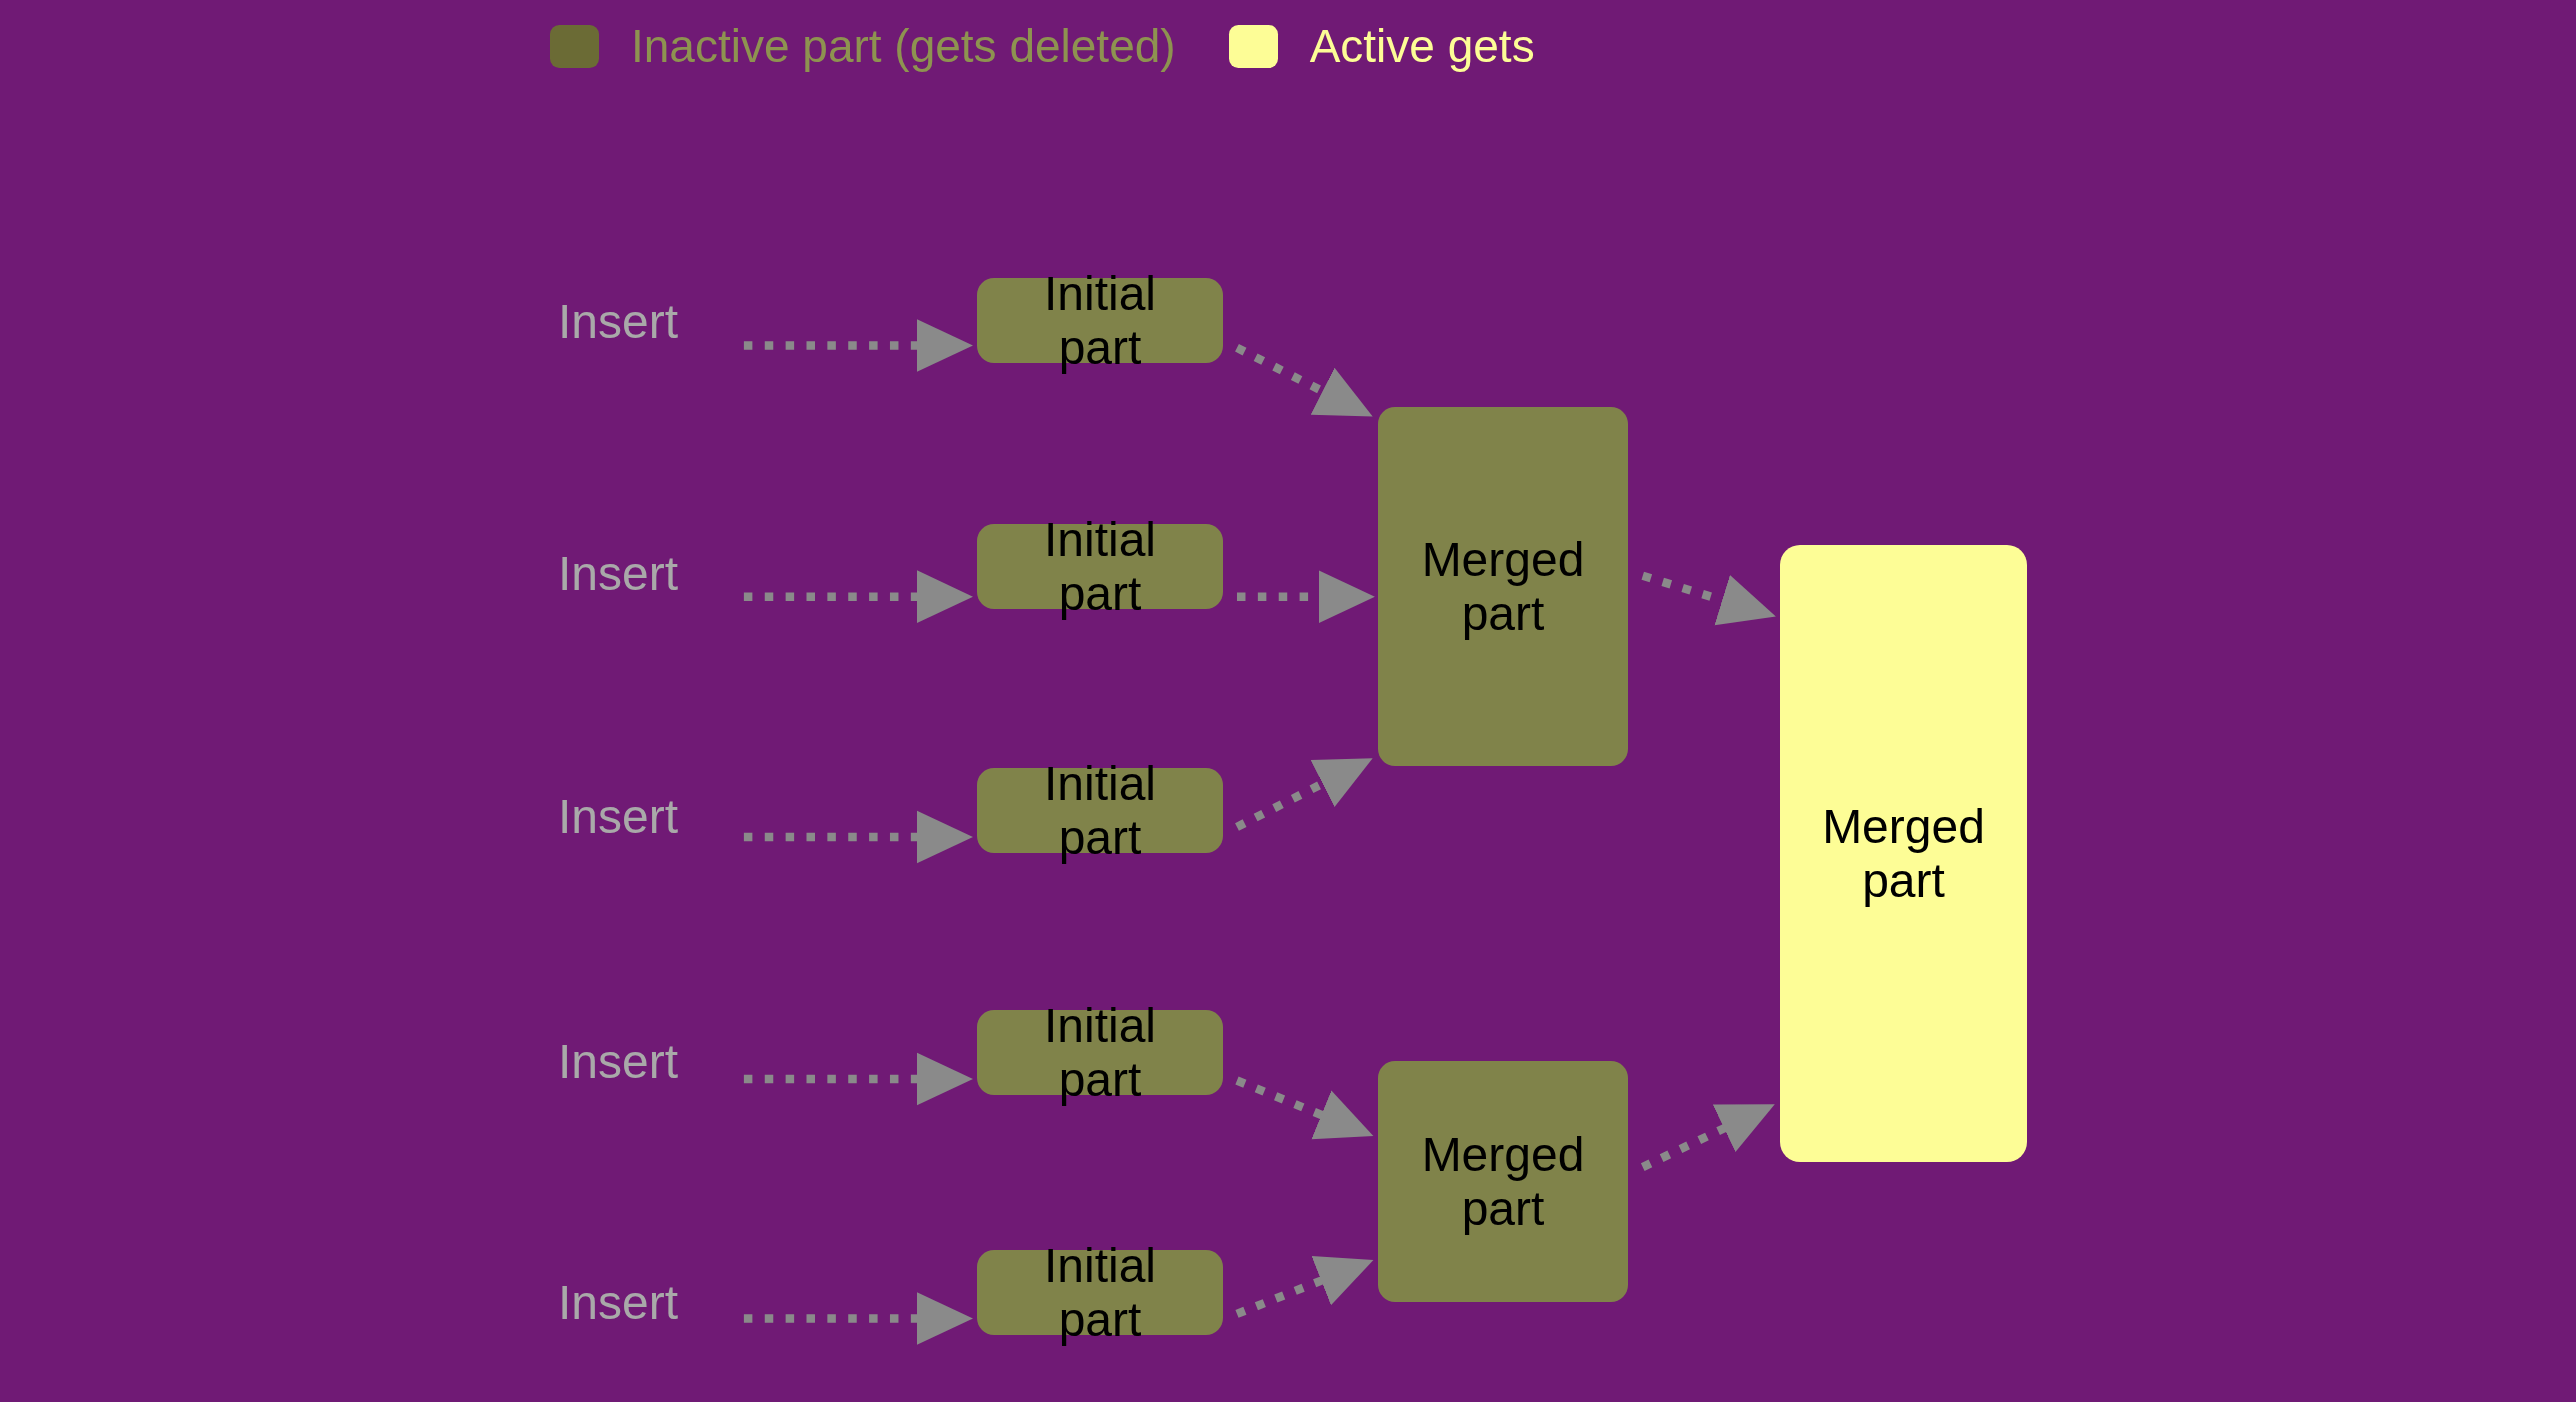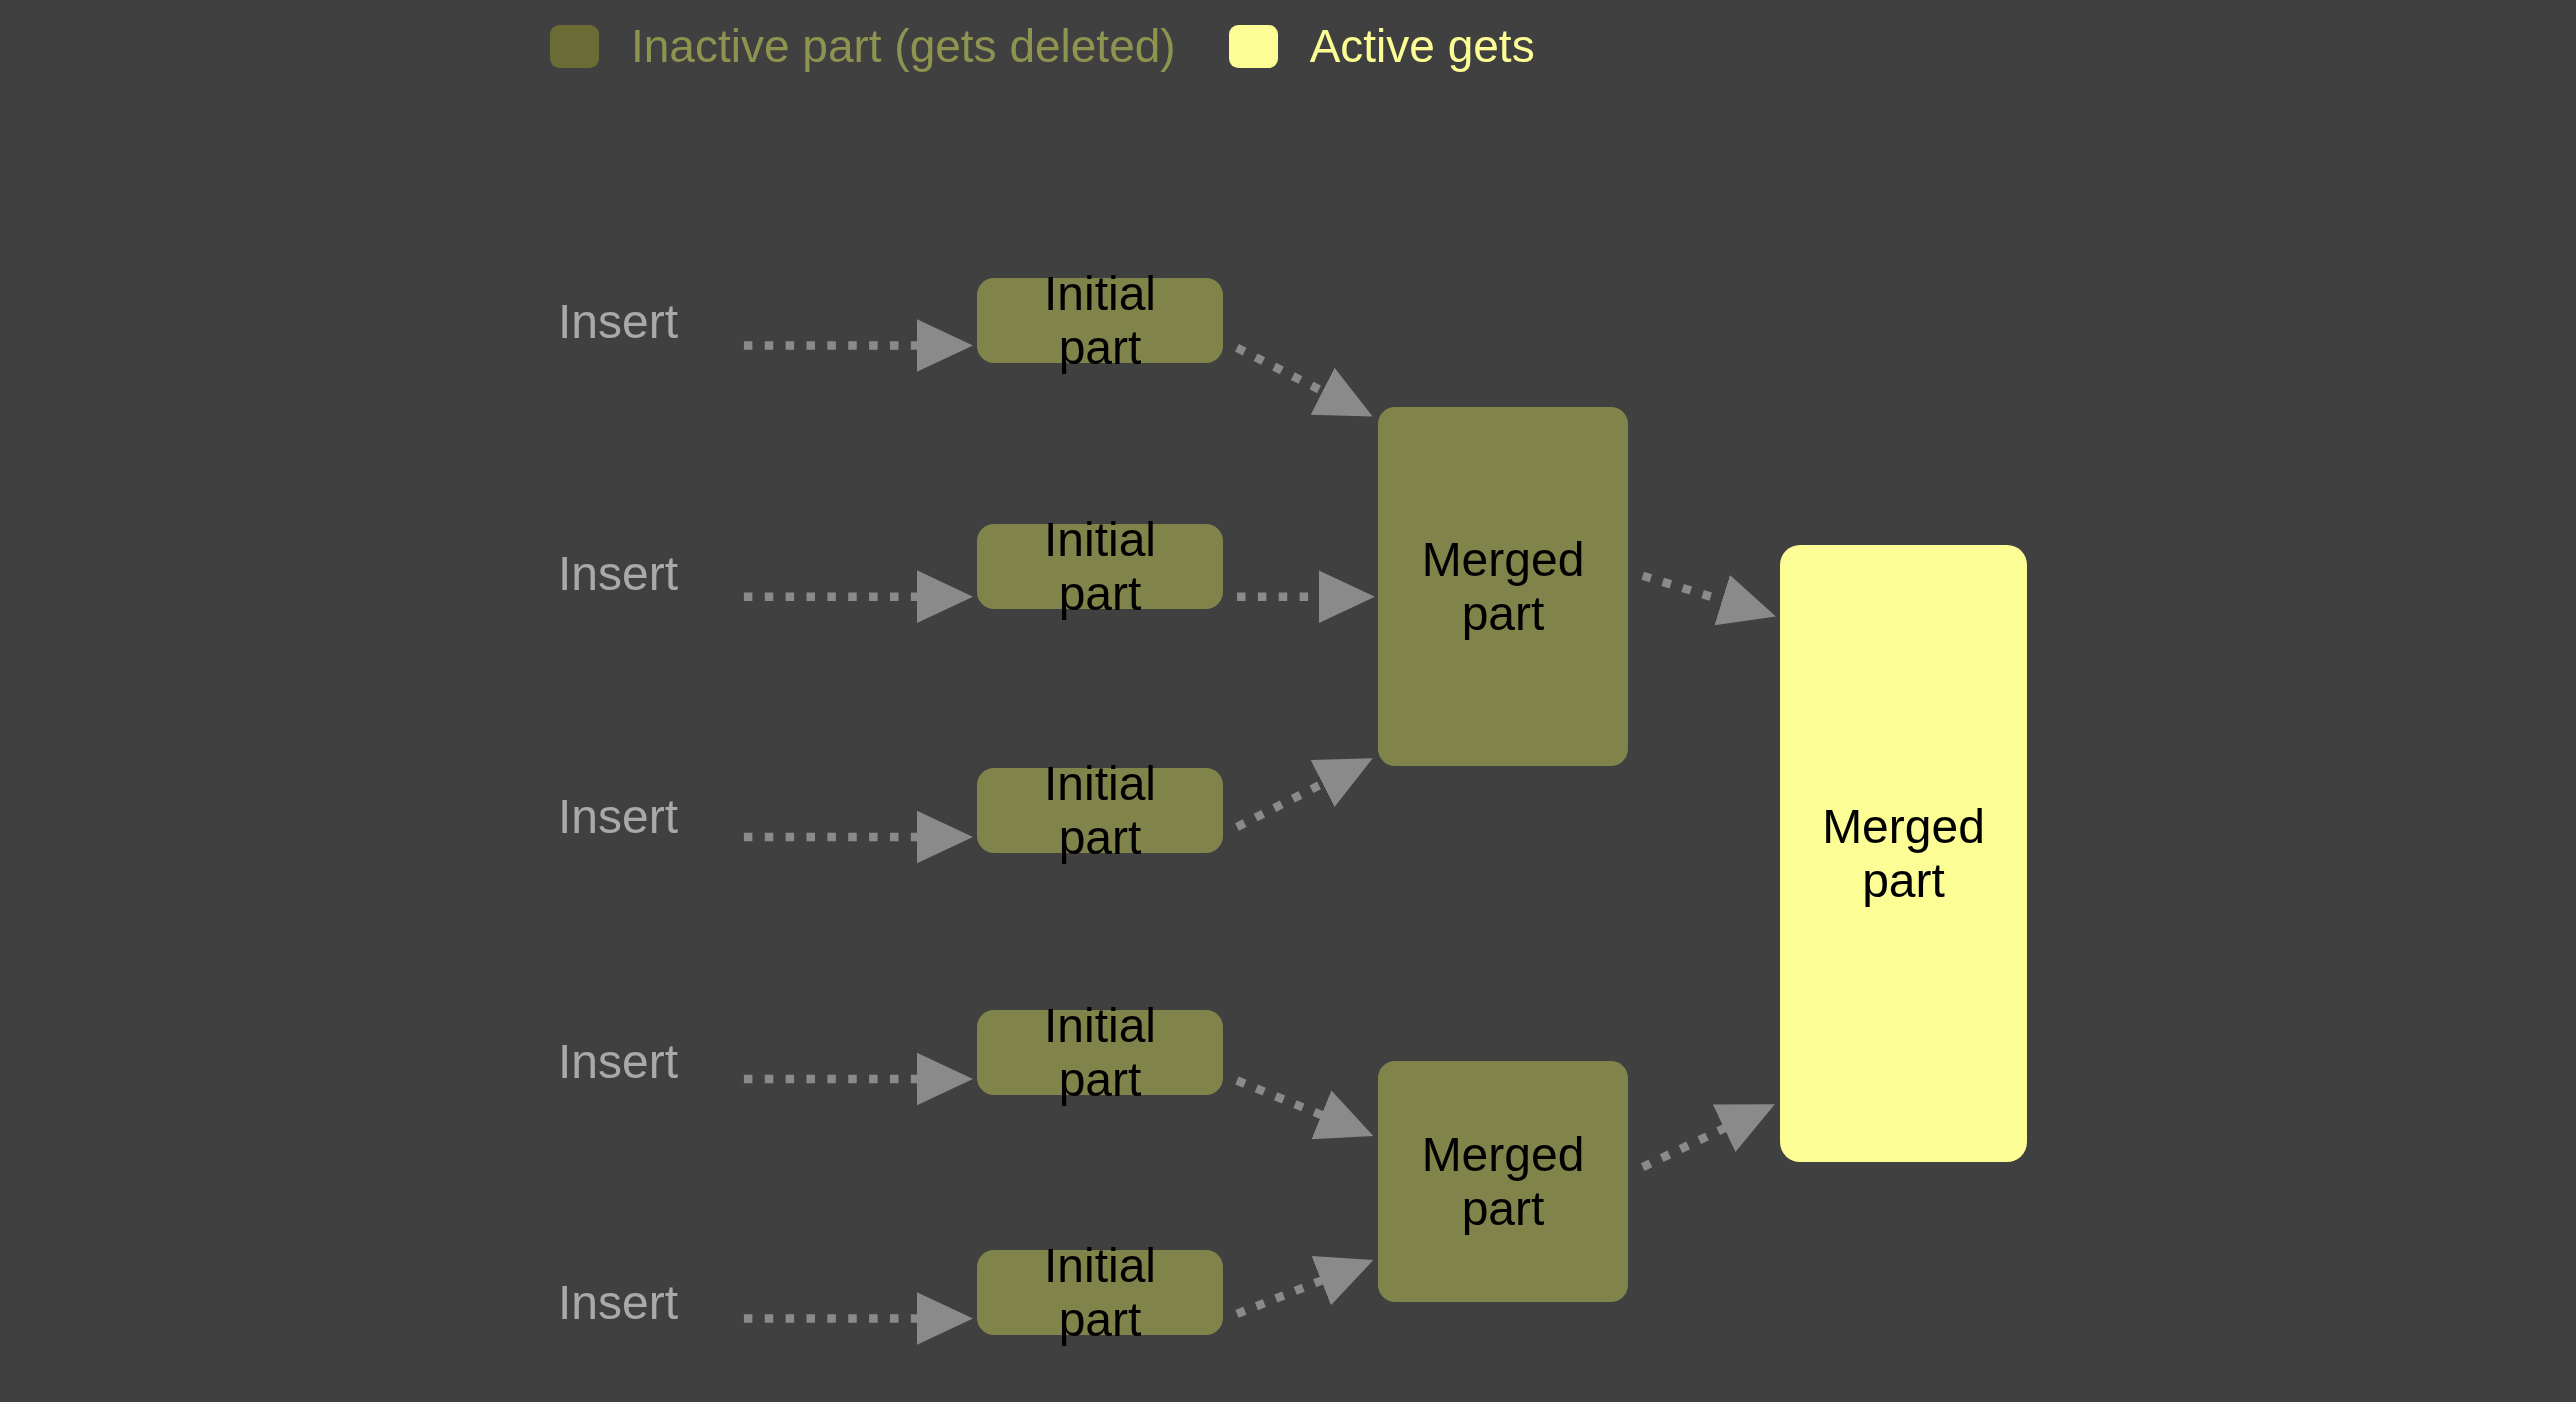--- a/index.html
+++ b/index.html
@@ -4,21 +4,21 @@
 <style>
   html, body {
     margin: 0;
     padding: 0;
     background: #191919;
   }
   #stage {
     position: relative;
     width: 2576px;
     height: 1402px;
-    background: #404040;
+    background: #701a75;
     font-family: "Liberation Sans", sans-serif;
     overflow: hidden;
   }
 
   
   #legend {
     position: absolute;
     left: 550px;
     top: 21.6px;
     display: flex;

